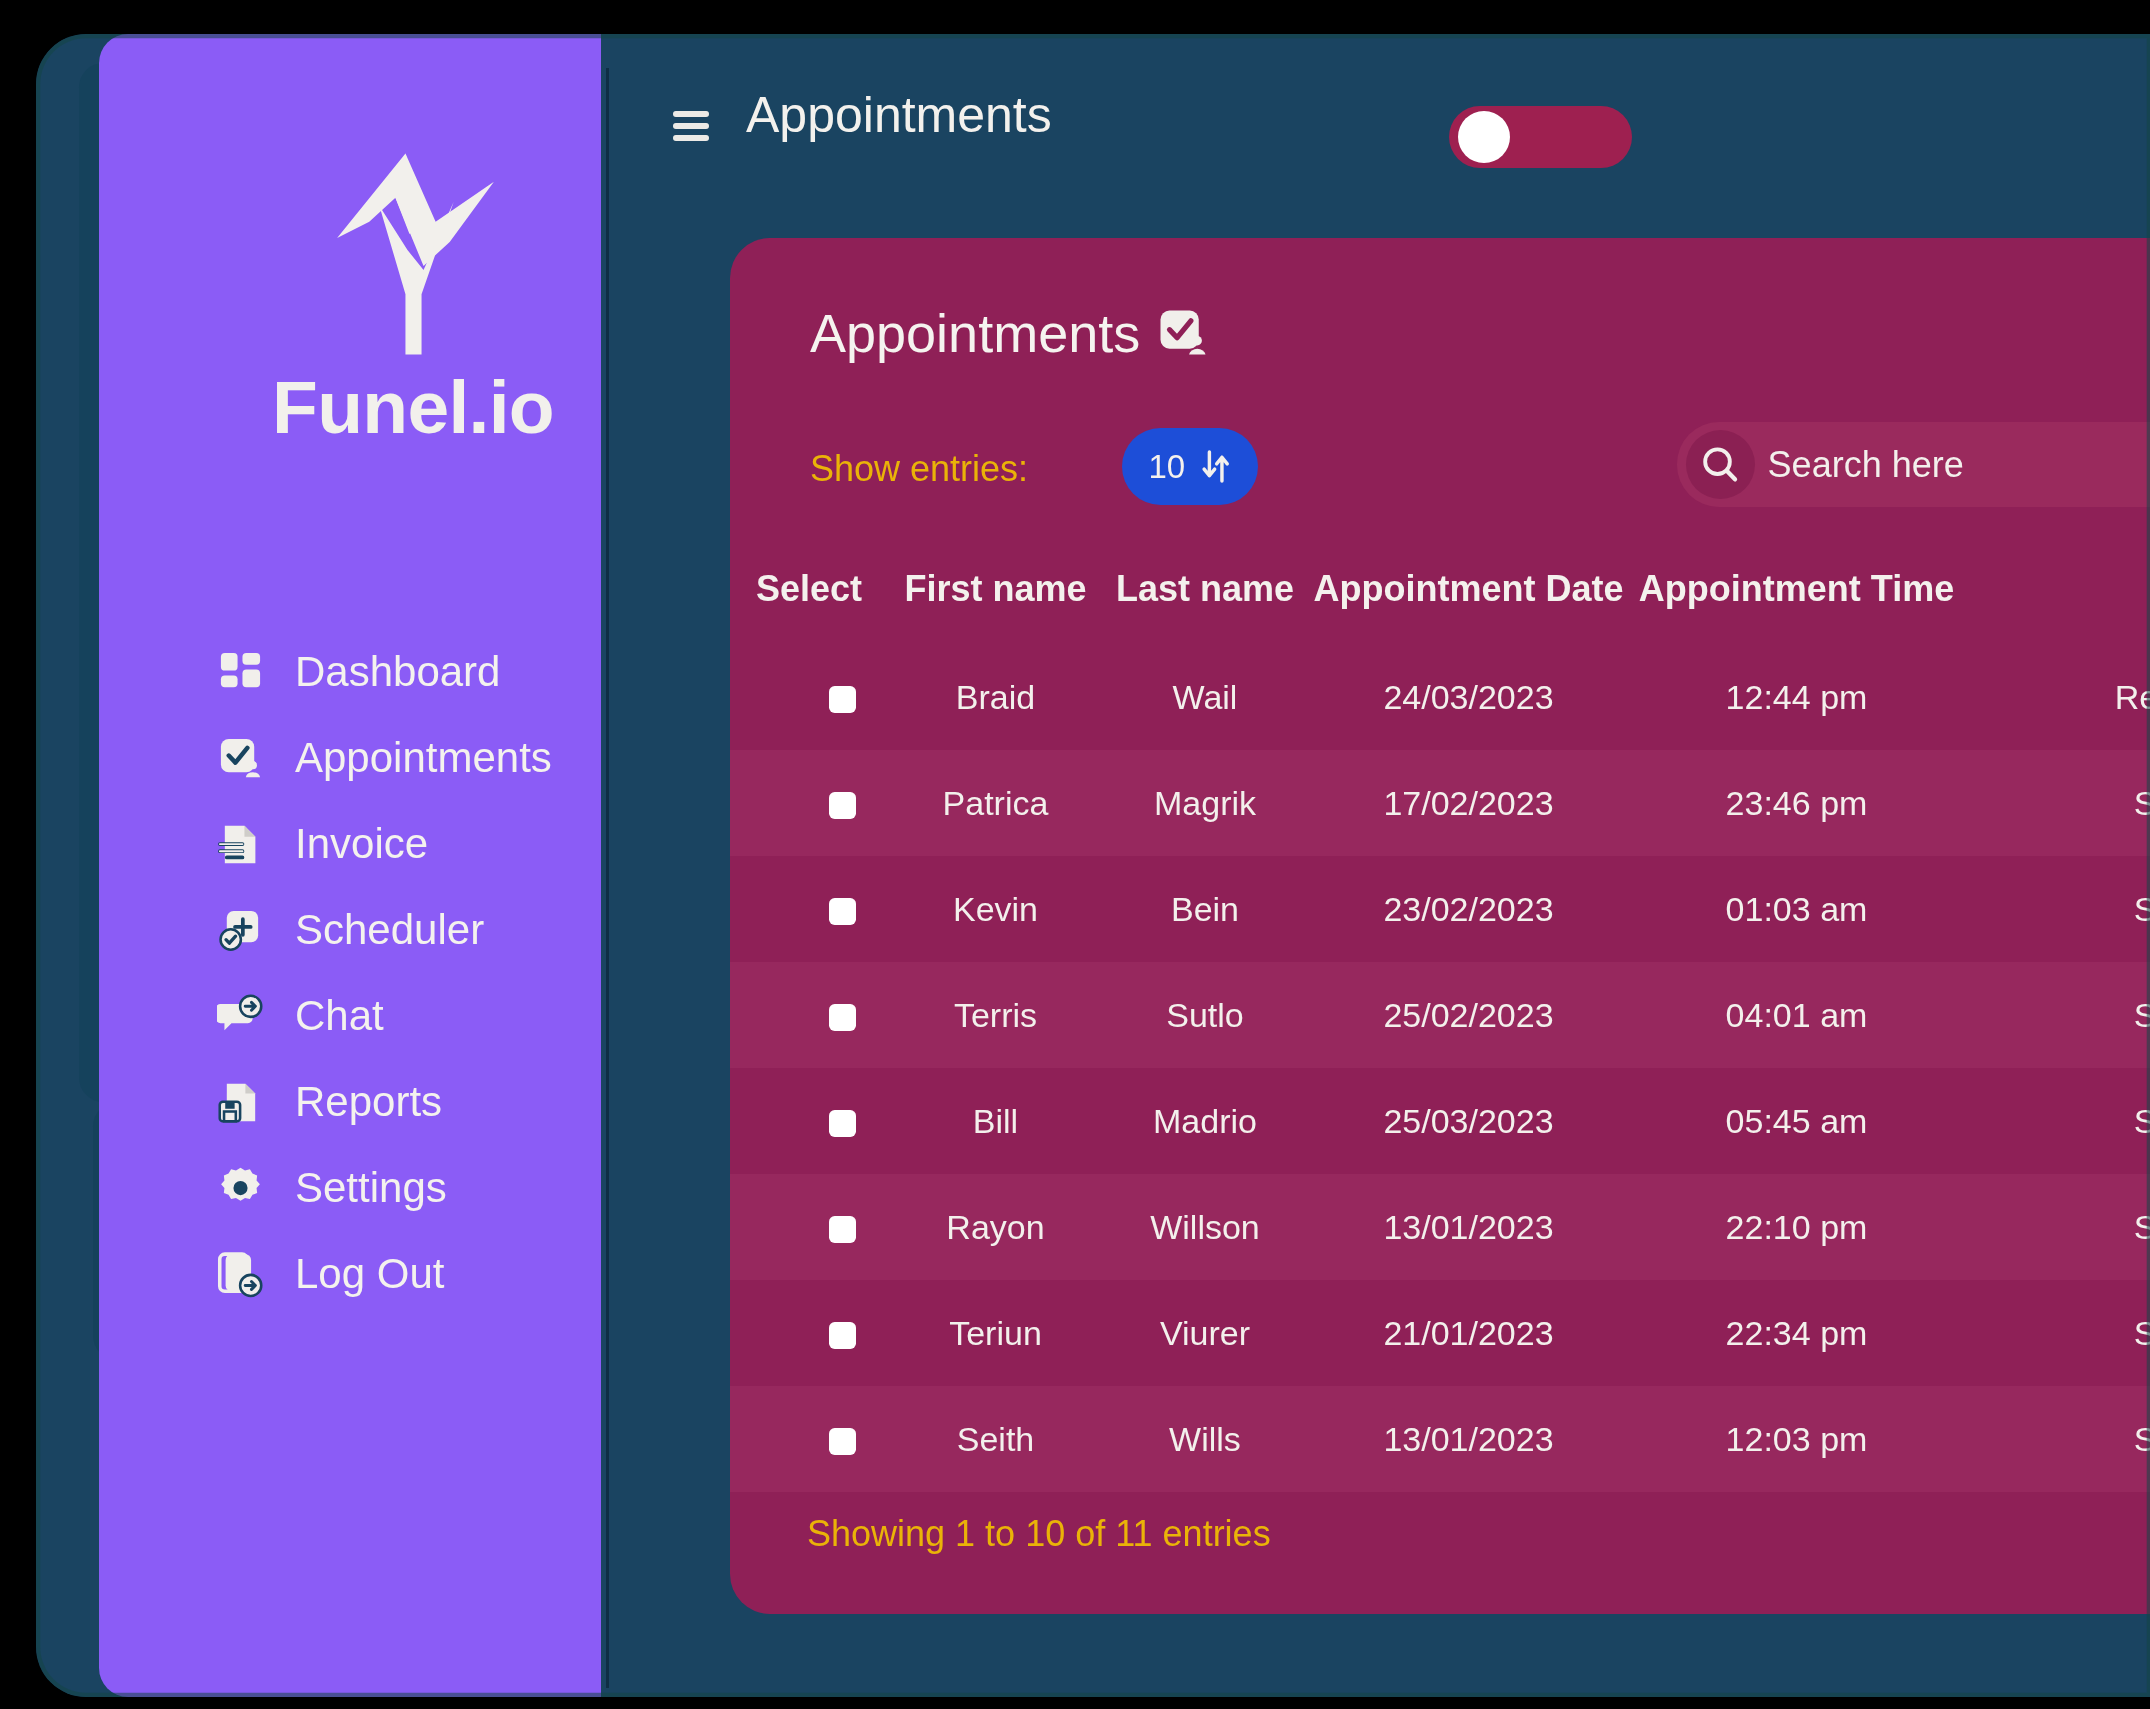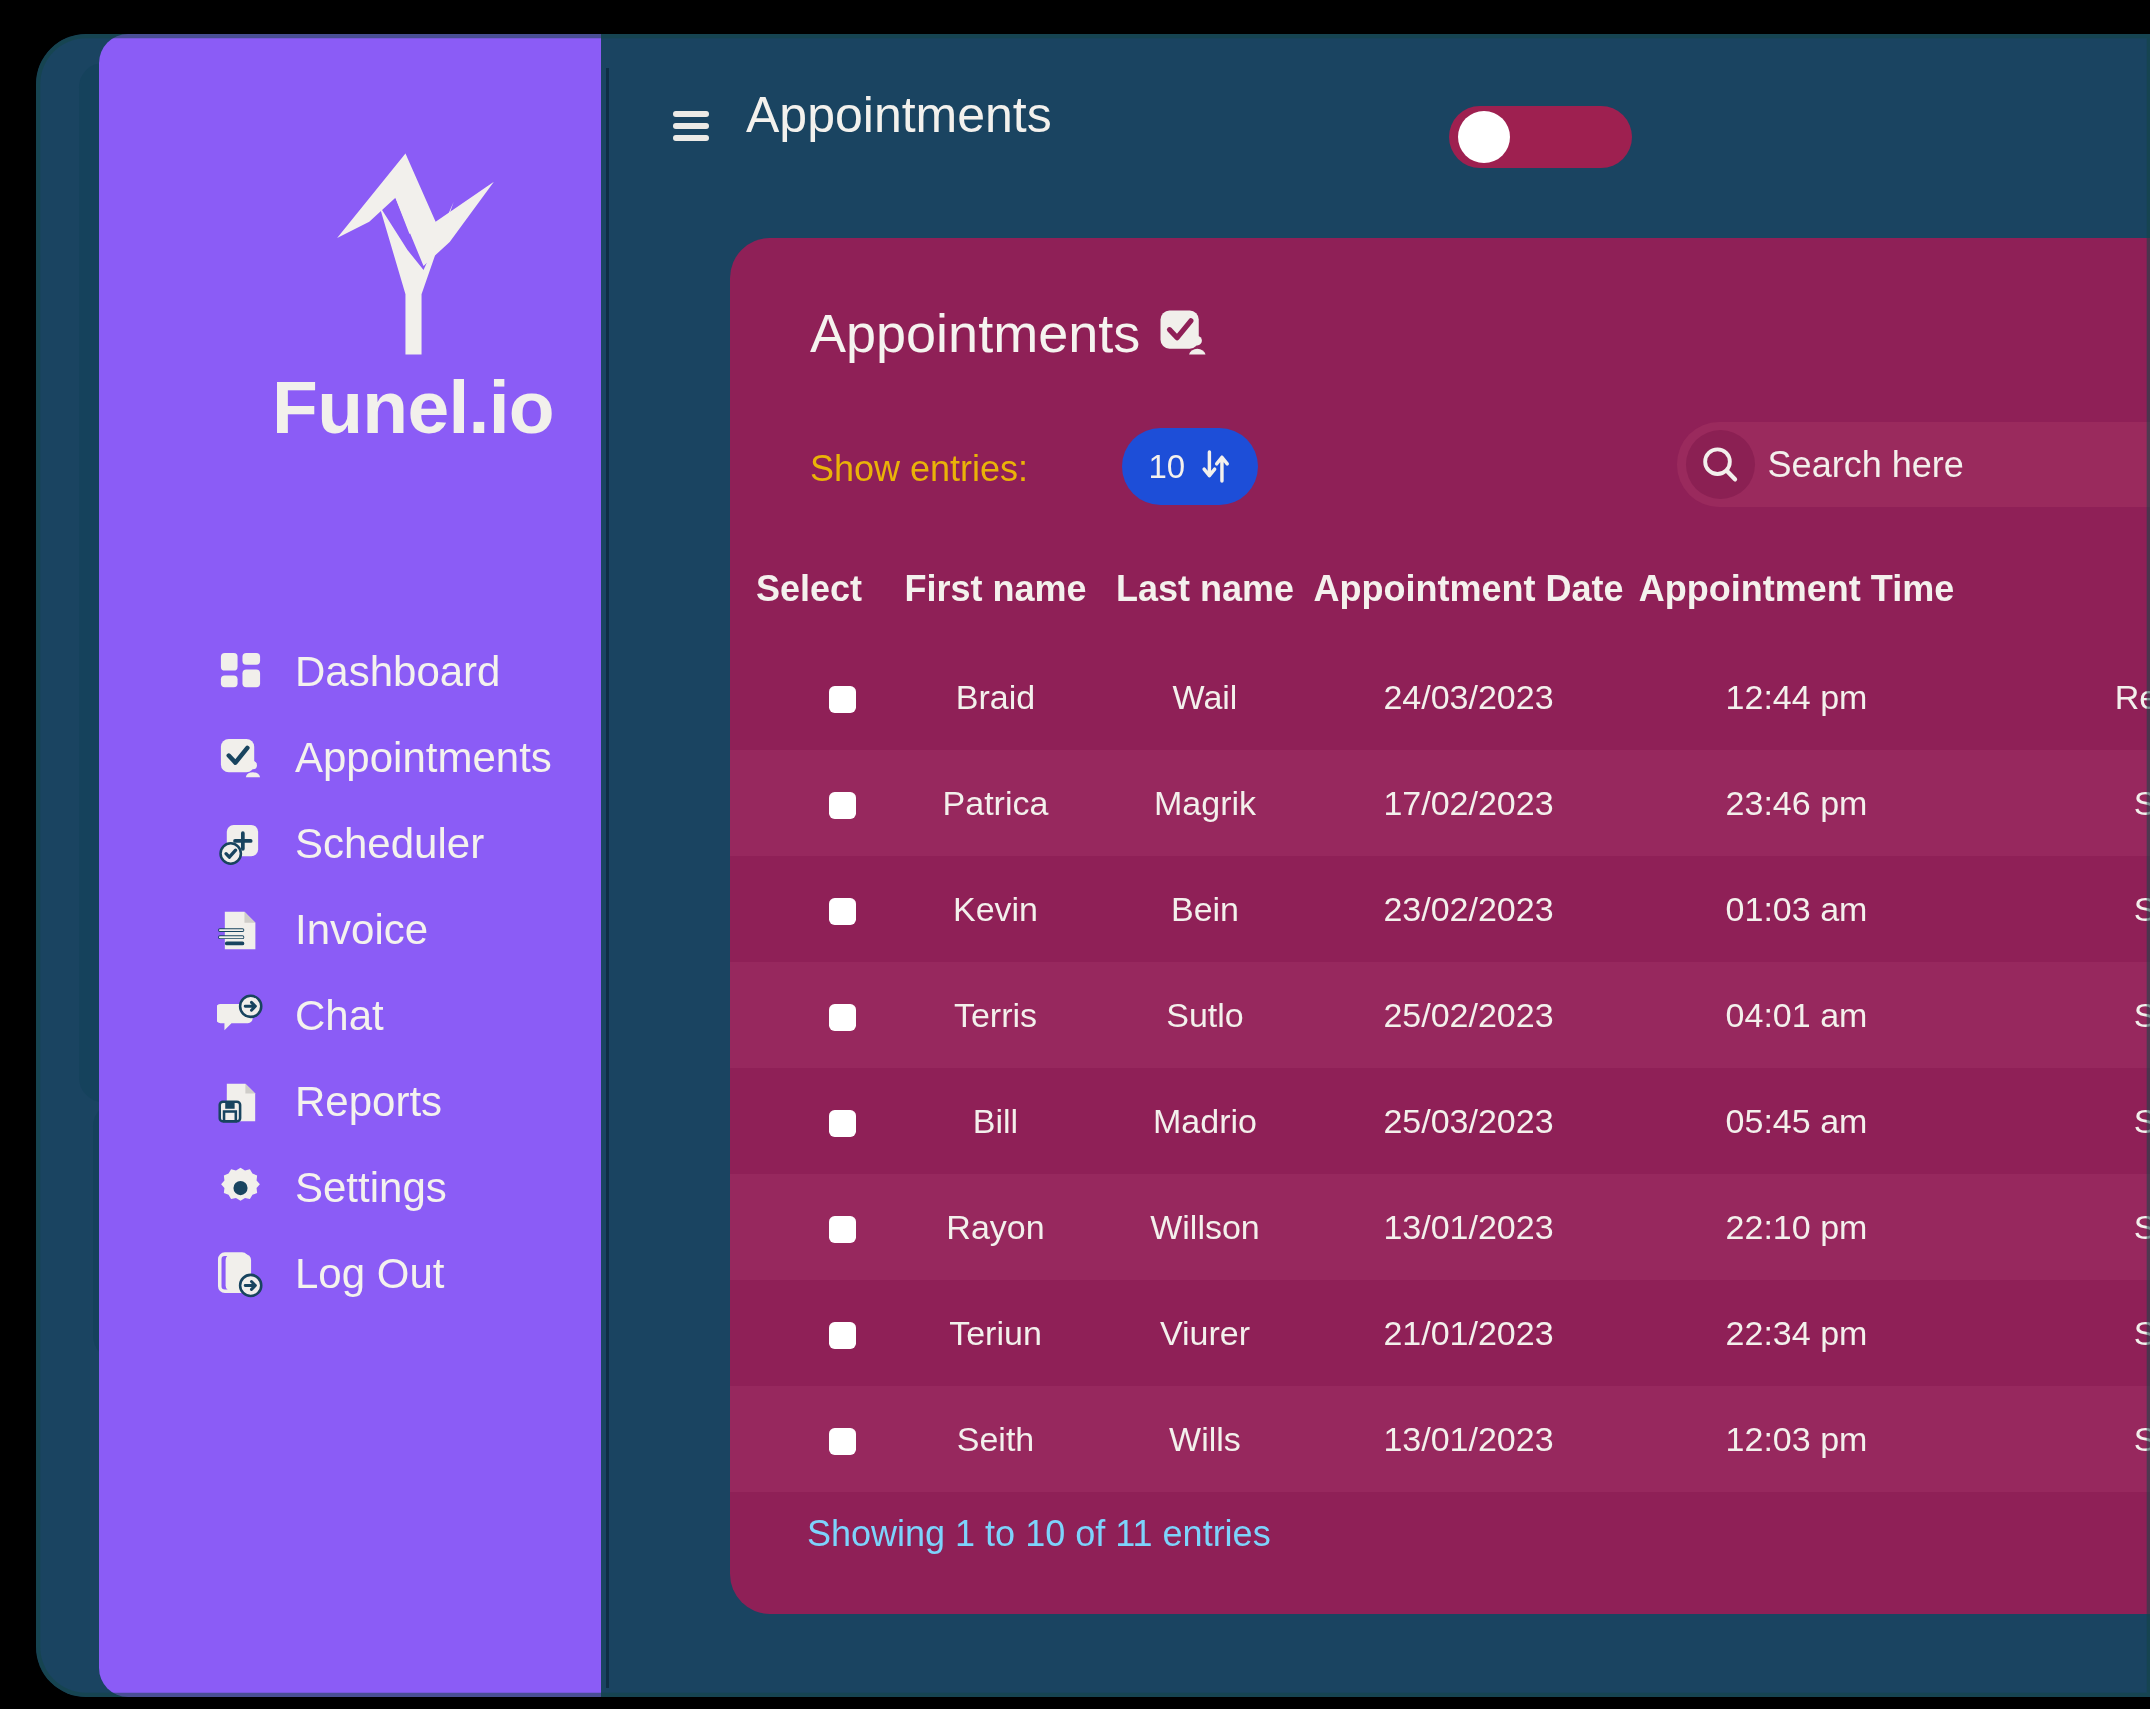--- a/index.html
+++ b/index.html
@@ -233,21 +233,21 @@
     display:inline-block;
     width:27px; height:27px;
     background:#ffffff;
     border-radius:5.7px;
     cursor:pointer;
     vertical-align:middle;
   }
 
   #table-footer{
     position:absolute; left:77px; bottom:59px;
-    font-size:36px; color:#7dd3fc; white-space:nowrap;
+    font-size:36px; color:#eab308; white-space:nowrap;
     font-family:"Liberation Sans", sans-serif;
   }
 </style>
 </head>
 <body>
 
 <div id="app-frame">
 
   <div class="ghost-panel" id="ghost-a"></div>
   <div class="ghost-panel" id="ghost-b"></div>
@@ -286,39 +286,39 @@
               <circle cx="18.3" cy="15.4" r="2.1" fill="#f1efeb"></circle>
               <path d="M14.7 21.6 a3.7 3.1 0 0 1 7.3 0 z" fill="#f1efeb"></path>
             </svg>
         </span>
         <span class="nav-label">Appointments</span>
       </div>
 
       <div class="nav-item">
         <span class="nav-icon">
           <svg viewBox="0 0 24 24">
+              <path d="M4 2.4 h10 l5.6 5.6 v13.6 H4 z" fill="#f1efeb"></path>
+              <path d="M14 2.4 v5.6 h5.6 z" fill="#cfcdc9"></path>
+              <path d="M1.5 11.8 h11.5 M1.5 15.4 h11.5 M5 18.6 h8" stroke="#18445f" stroke-width="1.9" stroke-linecap="round"></path>
+              <path d="M1.5 11.8 h11.5 M1.5 15.4 h11.5" stroke="#f1efeb" stroke-width="1.0" stroke-linecap="round"></path>
+            </svg>
+        </span>
+        <span class="nav-label">Invoice</span>
+      </div>
+
+      <div class="nav-item">
+        <span class="nav-icon">
+          <svg viewBox="0 0 24 24">
               <rect x="5" y="2" width="16" height="16" rx="3.5" fill="#f1efeb"></rect>
               <path d="M13.2 6.2 v8 M9.2 10.2 h8" stroke="#18445f" stroke-width="1.9" stroke-linecap="round"></path>
               <circle cx="7" cy="16.6" r="5.2" fill="#f1efeb" stroke="#18445f" stroke-width="1.3"></circle>
               <path d="M4.6 16.7 l1.7 1.8 l3.2 -3.6" stroke="#18445f" stroke-width="1.7" fill="none" stroke-linecap="round" stroke-linejoin="round"></path>
             </svg>
         </span>
         <span class="nav-label">Scheduler</span>
-      </div>
-
-      <div class="nav-item">
-        <span class="nav-icon">
-          <svg viewBox="0 0 24 24">
-              <path d="M4 2.4 h10 l5.6 5.6 v13.6 H4 z" fill="#f1efeb"></path>
-              <path d="M14 2.4 v5.6 h5.6 z" fill="#cfcdc9"></path>
-              <path d="M1.5 11.8 h11.5 M1.5 15.4 h11.5 M5 18.6 h8" stroke="#18445f" stroke-width="1.9" stroke-linecap="round"></path>
-              <path d="M1.5 11.8 h11.5 M1.5 15.4 h11.5" stroke="#f1efeb" stroke-width="1.0" stroke-linecap="round"></path>
-            </svg>
-        </span>
-        <span class="nav-label">Invoice</span>
       </div>
 
       <div class="nav-item">
         <span class="nav-icon">
           <svg viewBox="0 0 24 24">
               <path d="M1.8 5.6 h14 a2.4 2.4 0 0 1 2.4 2.4 v5 a2.4 2.4 0 0 1 -2.4 2.4 H7.4 l-3.6 3.6 v-3.6 H1.8 a2.4 2.4 0 0 1 -2.4 -2.4 V8 A2.4 2.4 0 0 1 1.8 5.6 z" fill="#f1efeb"></path>
               <circle cx="17.2" cy="6.8" r="5.4" fill="#f1efeb" stroke="#18445f" stroke-width="1.3"></circle>
               <path d="M14.4 6.8 h5.2 M17.6 4.8 l2 2 l-2 2" stroke="#18445f" stroke-width="1.5" fill="none" stroke-linecap="round" stroke-linejoin="round"></path>
             </svg>
         </span>

